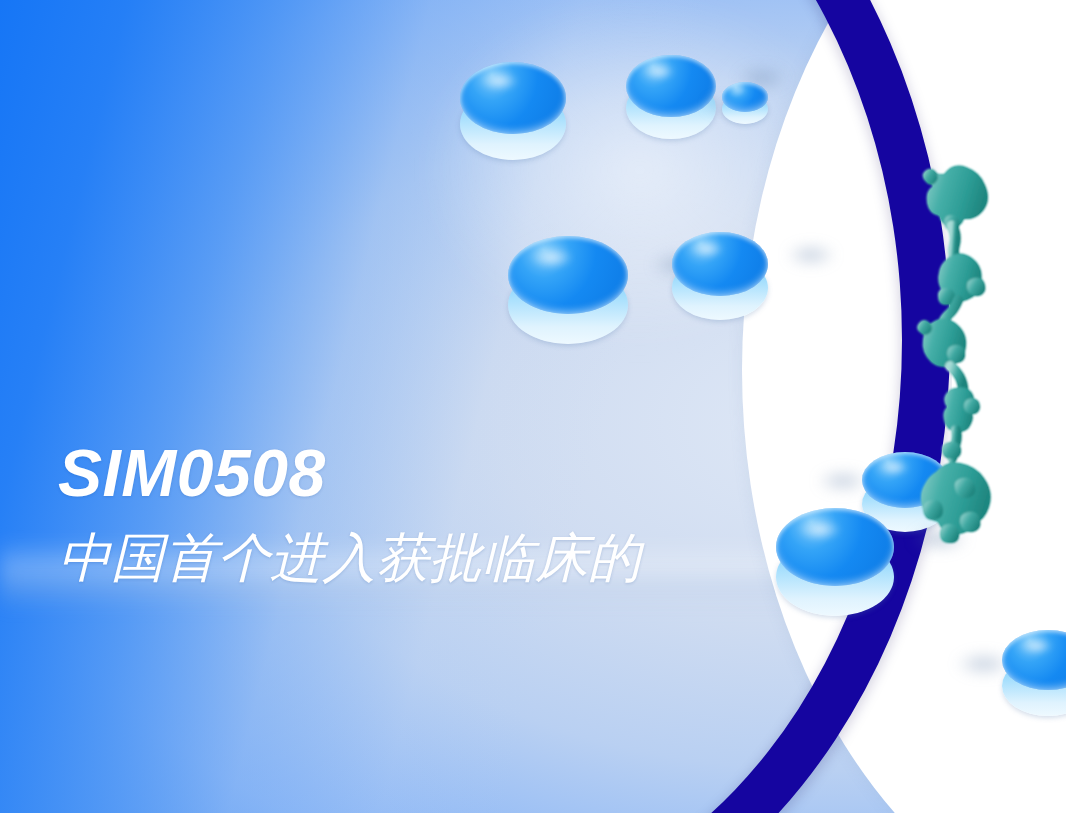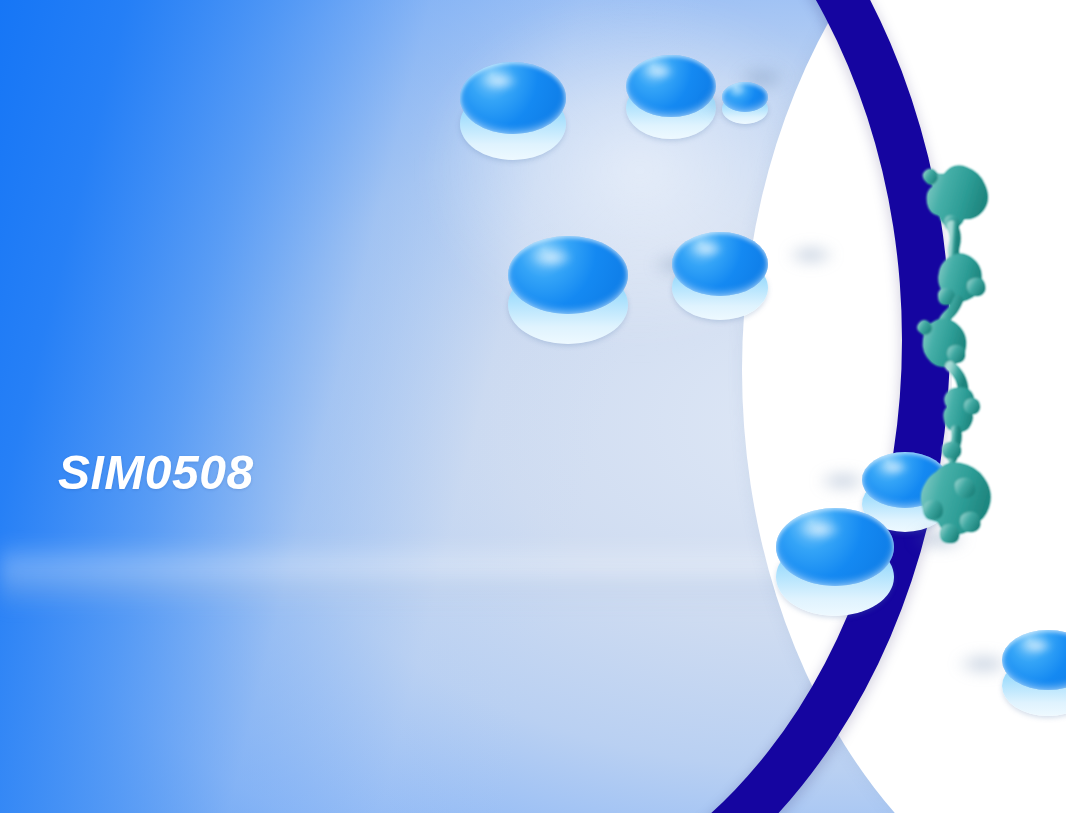--- a/index.html
+++ b/index.html
@@ -116,21 +116,21 @@
   
   .textblock{
     position:absolute;
     left:58px;top:437px;
     width:800px;
     color:#ffffff;
     font-style:italic;
     text-shadow:0 1px 3px rgba(10,60,140,0.18);
   }
   .title{
-    font-size:48px;
+    font-size:66px;
     font-weight:bold;
     letter-spacing:0.5px;
     line-height:72px;
     white-space:nowrap;
   }
   .sub1, .sub2{
     font-size:53px;
     font-weight:500;
     line-height:66px;
     white-space:nowrap;
@@ -261,15 +261,16 @@
         <path d="M62 318 q10 -2 13 8 q2 10 -8 12 q-10 1 -12 -9 q-2 -9 7 -11 z" fill="url(#tealg2)"></path>
         <path d="M32 340 q10 -1 11 9 q1 10 -9 11 q-10 0 -11 -10 q0 -9 9 -10 z" fill="url(#tealg2)"></path>
         <path d="M68 352 q10 -2 12 8 q2 10 -8 12 q-10 1 -12 -9 q-1 -9 8 -11 z" fill="url(#tealg2)"></path>
         <path d="M48 364 q10 -1 11 9 q1 10 -9 10 q-10 0 -10 -9 q0 -9 8 -10 z" fill="url(#tealg2)"></path>
       </g>
     </svg>
   </div>
 
   <div class="textblock">
     <div class="title">SIM0508</div>
+    <div class="sub1">中国首个进入获批临床的</div>
   </div>
 
 </div>
 
 </body></html>

